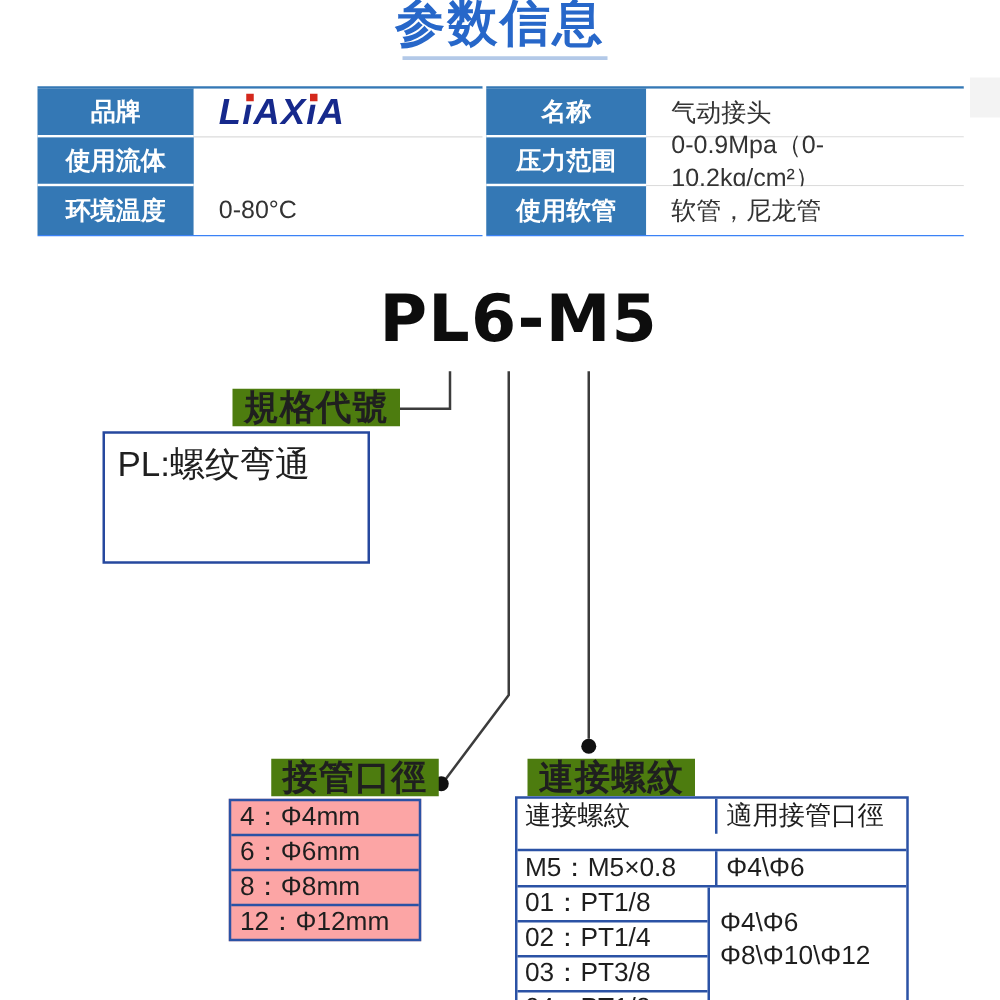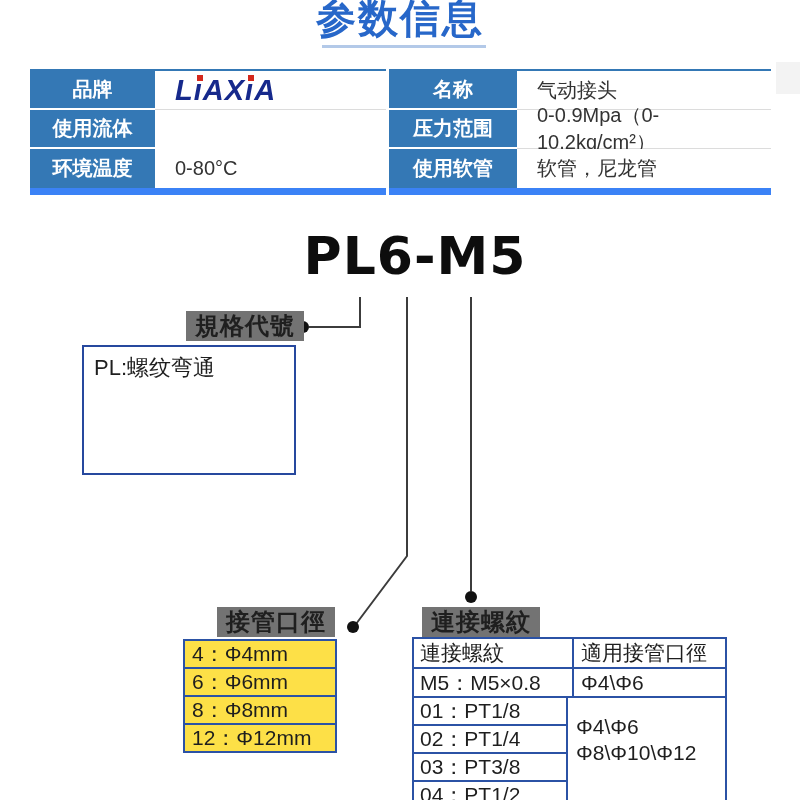--- a/index.html
+++ b/index.html
@@ -14,21 +14,21 @@
     font-size:40px;font-weight:bold;color:#2767c9;letter-spacing:2px;
   }
   .title-underline{
     position:absolute;top:45px;left:322px;width:164px;height:3px;
     background:#b3c9e8;
   }
   .edge-artifact{
     position:absolute;left:776px;top:62px;width:24px;height:32px;background:#f3f3f3;
   }
   
-  .spec-table{position:absolute;top:69px;border-top:2px solid #3478b5;border-bottom:7px solid #3b82f6;}
+  .spec-table{position:absolute;top:69px;border-top:2px solid #3478b5;border-bottom:1px solid #3b82f6;}
   #spec-left{left:30px;width:356px;}
   #spec-right{left:389px;width:382px;}
   .spec-row{display:flex;height:39px;}
   .spec-row .lbl{
     width:125px;background:#3478b5;color:#ffffff;font-weight:bold;font-size:20px;
     display:flex;align-items:center;justify-content:center;border-bottom:2px solid #ffffff;
     flex-shrink:0;
   }
   #spec-right .lbl{width:128px;}
   .spec-row:last-child .lbl{border-bottom:none;}
@@ -49,52 +49,52 @@
   
   .model-code{
     position:absolute;top:226px;left:15px;width:800px;text-align:center;
     font-size:52px;font-weight:bold;color:#0d0d0d;letter-spacing:1px;
     font-family:"DejaVu Sans","Liberation Sans",sans-serif;
   }
   
   .connectors{position:absolute;left:0;top:0;pointer-events:none;}
   
   .tag{
-    position:absolute;background:#737373;color:#1f1f1f;font-weight:bold;
-    font-size:24px;line-height:30px;height:30px;padding:0 9px;letter-spacing:1px;
+    position:absolute;background:#4d7c0f;color:#1f1f1f;font-weight:bold;
+    font-size:28px;line-height:30px;height:30px;padding:0 9px;letter-spacing:1px;
   }
   #tag-spec-code{left:186px;top:311px;}
   #tag-pipe{left:217px;top:607px;}
   #tag-thread{left:422px;top:607px;}
   
   .spec-code-box{
-    position:absolute;left:82px;top:345px;width:214px;height:130px;
+    position:absolute;left:82px;top:345px;width:214px;height:106px;
     border:2px solid #26489e;background:#ffffff;
     padding:6px 10px;box-sizing:border-box;
-    font-size:22px;color:#1f1f1f;
+    font-size:28px;color:#1f1f1f;
   }
   
   .pipe-table{
     position:absolute;left:183px;top:639px;width:150px;
-    border:2px solid #2b52a5;background:#fde047;
+    border:2px solid #2b52a5;background:#fca5a5;
   }
   .pipe-row{
     height:26px;line-height:26px;padding-left:7px;font-size:21px;color:#1e1e1e;
     border-bottom:2px solid #2b52a5;white-space:nowrap;
   }
   .pipe-row:last-child{border-bottom:none;}
   
   .thread-table{
     position:absolute;left:412px;top:637px;width:311px;
     border:2px solid #2b52a5;background:#ffffff;box-sizing:content-box;
   }
   .t-row{display:flex;border-bottom:2px solid #2b52a5;}
   .t-row .c1{width:152px;border-right:2px solid #2b52a5;height:28px;line-height:28px;
     padding-left:6px;font-size:21px;color:#1e1e1e;white-space:nowrap;flex-shrink:0;}
-  .t-row .c2{flex:1;height:28px;line-height:28px;padding-left:7px;font-size:21px;color:#1e1e1e;white-space:nowrap;}
+  .t-row .c2{flex:1;height:40px;line-height:28px;padding-left:7px;font-size:21px;color:#1e1e1e;white-space:nowrap;}
   .t-row.m5 .c1,.t-row.m5 .c2{height:27px;line-height:27px;}
   .t-body{display:flex;}
   .t-body .left-col{width:152px;border-right:2px solid #2b52a5;flex-shrink:0;}
   .pt-row{height:26px;line-height:26px;padding-left:6px;font-size:21px;color:#1e1e1e;
     border-bottom:2px solid #2b52a5;white-space:nowrap;}
   .pt-row:last-child{border-bottom:none;height:30px;}
   .t-body .right-col{flex:1;padding:16px 0 0 8px;font-size:21px;color:#1e1e1e;line-height:26px;}
 </style>
 </head>
 <body>

